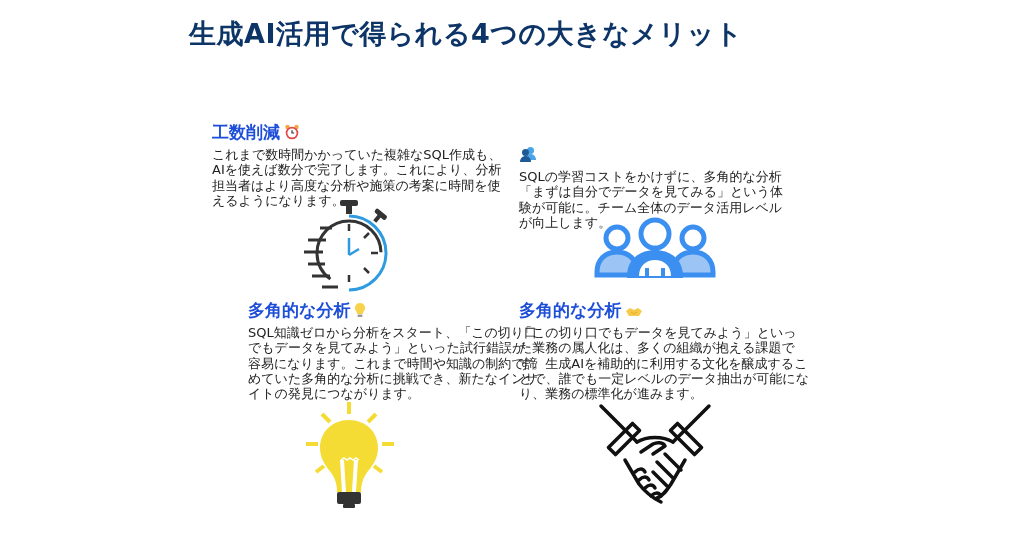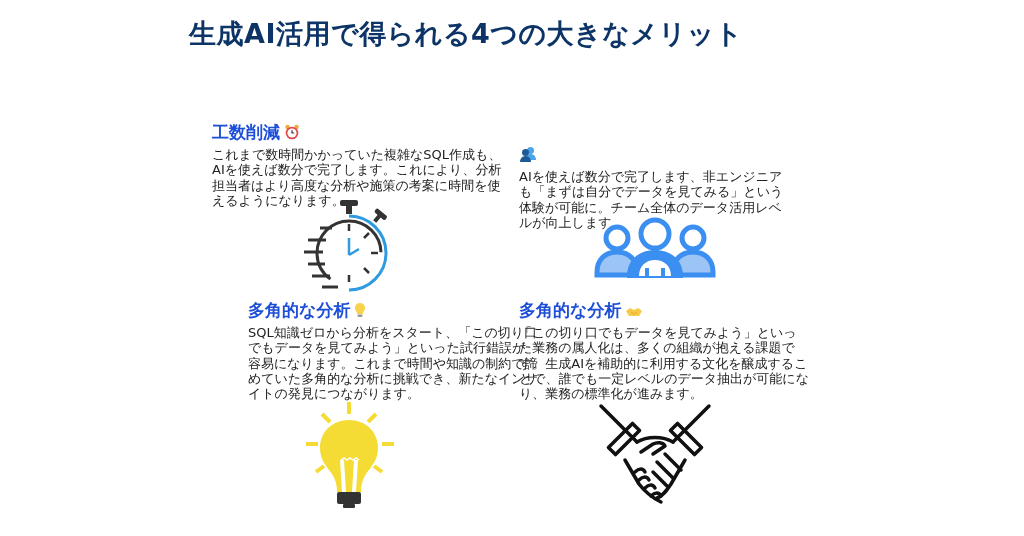--- a/index.html
+++ b/index.html
@@ -37,21 +37,21 @@
   <p>これまで数時間かかっていた複雑なSQL作成も、AIを使えば数分で完了します。これにより、分析担当者はより高度な分析や施策の考案に時間を使えるようになります。</p>
 </div>
 
 <div class="card" style="left:519px; top:121px; width:275px;">
   <h2><br><span class="emoji" style="margin-left:0;"><svg width="18" height="16" viewBox="0 0 18 16">
           <circle cx="11.5" cy="4.5" r="3.5" fill="#4ba3e8"></circle>
           <path d="M6 14c0-4 3-6 5.5-6s5.5 2 5.5 6z" fill="#4ba3e8"></path>
           <circle cx="6.5" cy="6.5" r="3.5" fill="#1d5a96"></circle>
           <path d="M1 16c0-4 3-6 5.5-6s5.5 2 5.5 6z" fill="#1d5a96"></path>
         </svg></span></h2>
-  <p>AIを使えば数分で完了します、非エンジニアも「まずは自分でデータを見てみる」という体験が可能に。チーム全体のデータ活用レベルが向上します。</p>
+  <p>SQLの学習コストをかけずに、多角的な分析「まずは自分でデータを見てみる」という体験が可能に。チーム全体のデータ活用レベルが向上します。</p>
 </div>
 
 <div class="card" style="left:212px; top:299px;margin-left:36px;">
   <h2><span>多角的な分析</span><span class="emoji"><svg width="12" height="16" viewBox="0 0 12 16">
           <path d="M6 1a5 5 0 0 0-3 9v2h6v-2a5 5 0 0 0-3-9z" fill="#f7d24a"></path>
           <rect x="3.5" y="12.5" width="5" height="2.5" rx="1" fill="#9a9a9a"></rect>
         </svg></span></h2>
   <p>SQL知識ゼロから分析をスタート、「この切り口でもデータを見てみよう」といった試行錯誤が容易になります。これまで時間や知識の制約で諦めていた多角的な分析に挑戦でき、新たなインサイトの発見につながります。</p>
 </div>
 

